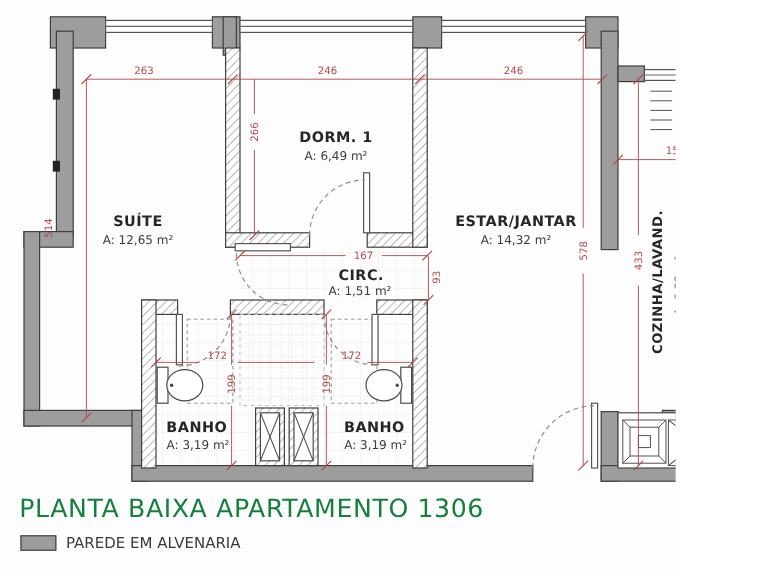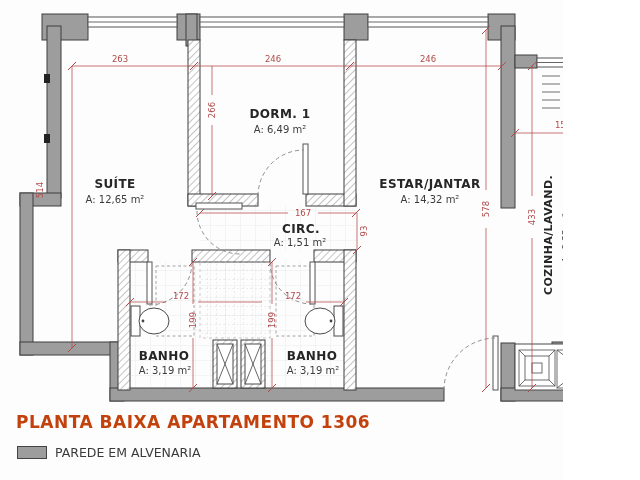--- a/index.html
+++ b/index.html
@@ -19,22 +19,22 @@
   .karea{font-size:9.5px;fill:#3c3c3c;text-anchor:middle;}
   .arc{stroke:var(--arc-color);stroke-width:1;stroke-dasharray:4 3;fill:none;}
   .leaf{fill:#ffffff;stroke:#555;stroke-width:1;}
   .fix{fill:#ffffff;stroke:var(--fixture-stroke);stroke-width:1;}
   .fixthin{fill:none;stroke:var(--fixture-stroke);stroke-width:0.8;}
   .dashrect{fill:none;stroke:#9a9a9a;stroke-width:0.9;stroke-dasharray:3 2.5;}
   .lightdash{fill:url(#dgrid);stroke:#bbb;stroke-width:0.8;stroke-dasharray:3 3;}
   .tilearea{fill:url(#tile);}
   .xline{stroke:#555;stroke-width:0.9;}
   .wallmark{fill:#222;}
-  .title{position:absolute;left:16px;top:412px;font-size:17px;font-weight:bold;
-         color:#c2410c;letter-spacing:.5px;}
+  .title{position:absolute;left:16px;top:412px;font-size:21px;font-weight:normal;
+         color:#15803d;letter-spacing:.5px;}
   .legend{position:absolute;left:17px;top:445px;display:flex;flex-direction:column;gap:22px;text-align:center;}
   .lrow{display:flex;align-items:center;gap:8px;font-size:12.5px;color:#3a3a3a;}
   .sw{display:inline-block;width:30px;height:13px;border:1px solid #444;box-sizing:border-box;}
   .sw-alv{background:var(--wall-fill);}
   .sw-dry{background:repeating-linear-gradient(45deg,#fff 0 3px,#aaa 3px 4px);}
 </style>
 </head>
 <body>
 
 <div class="stage">

